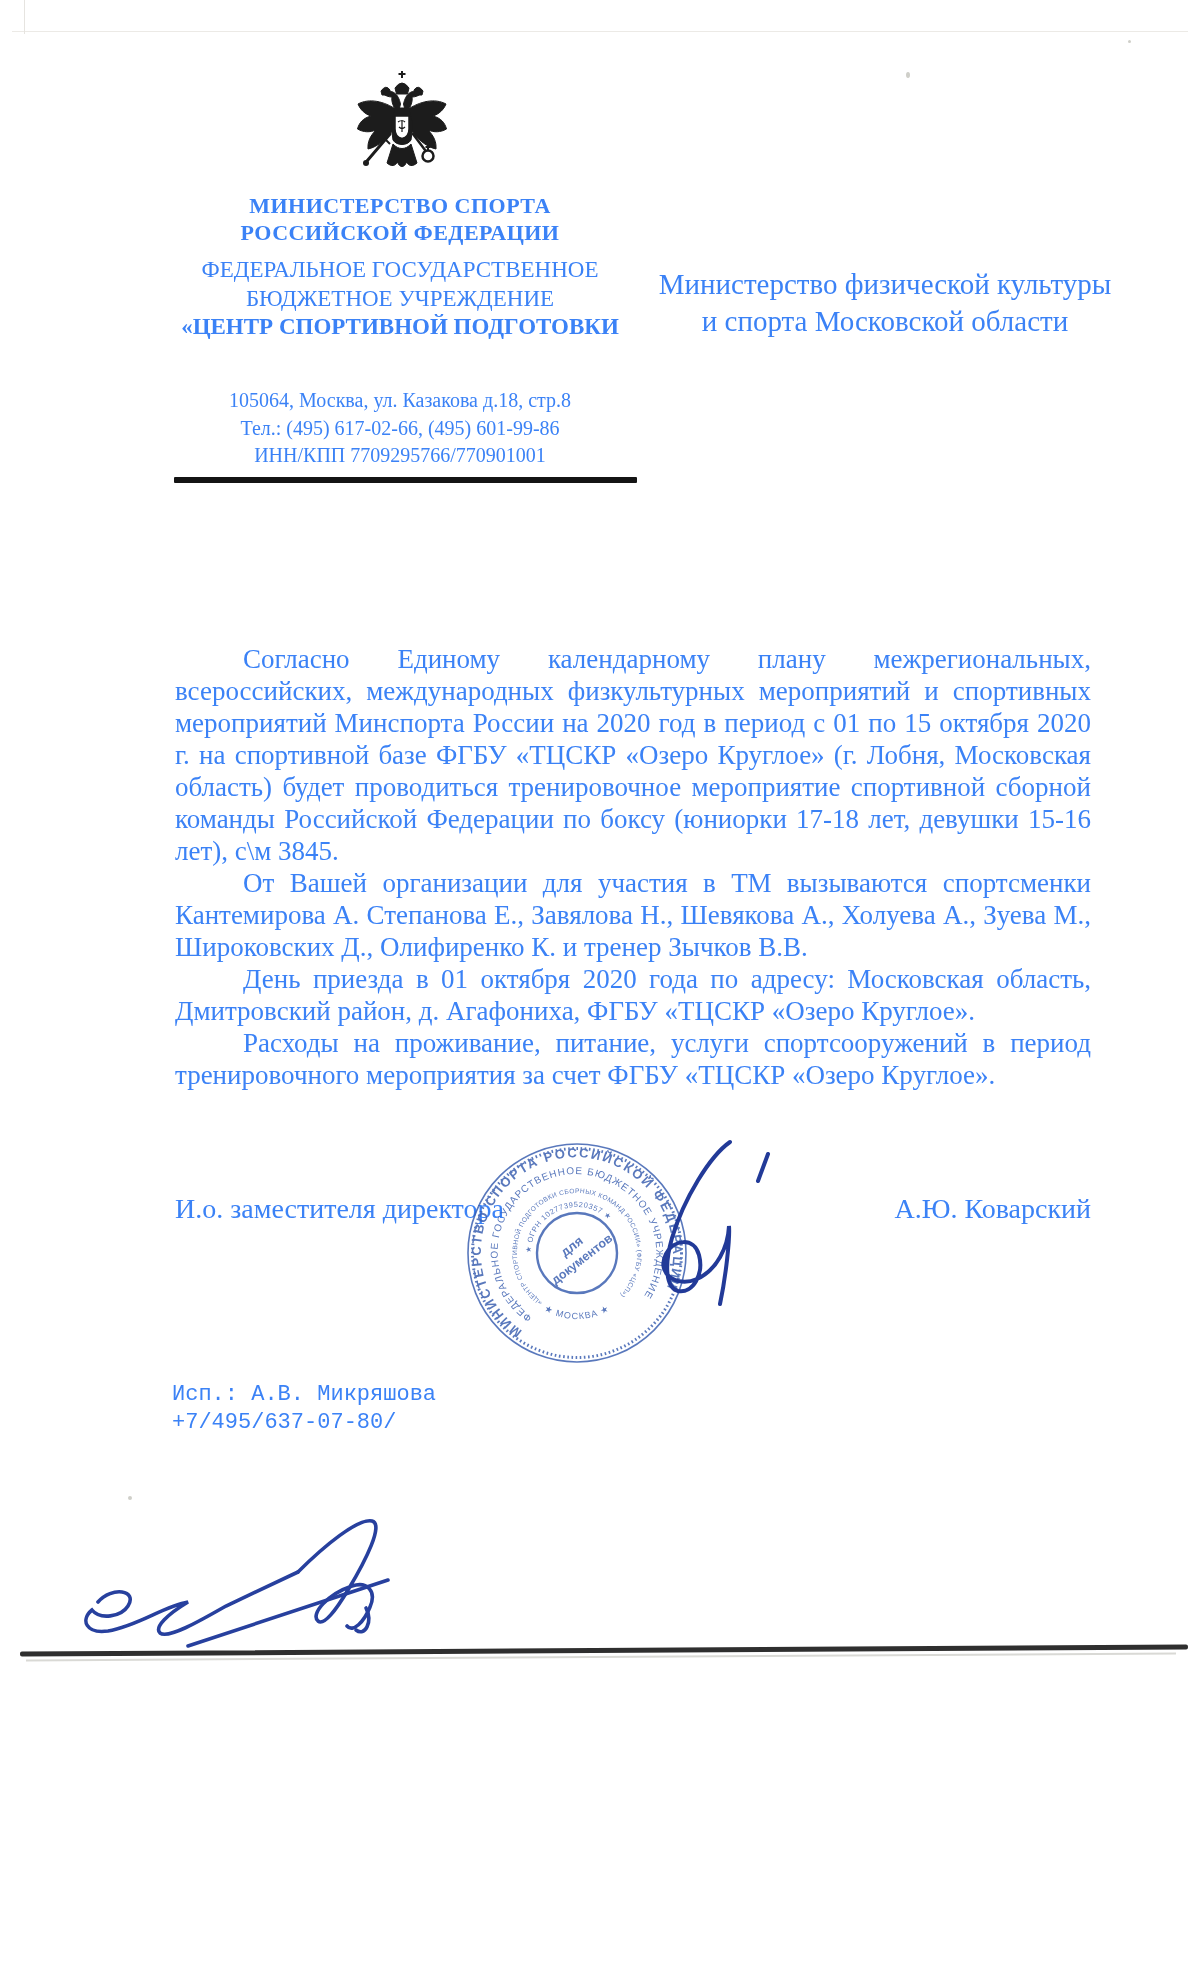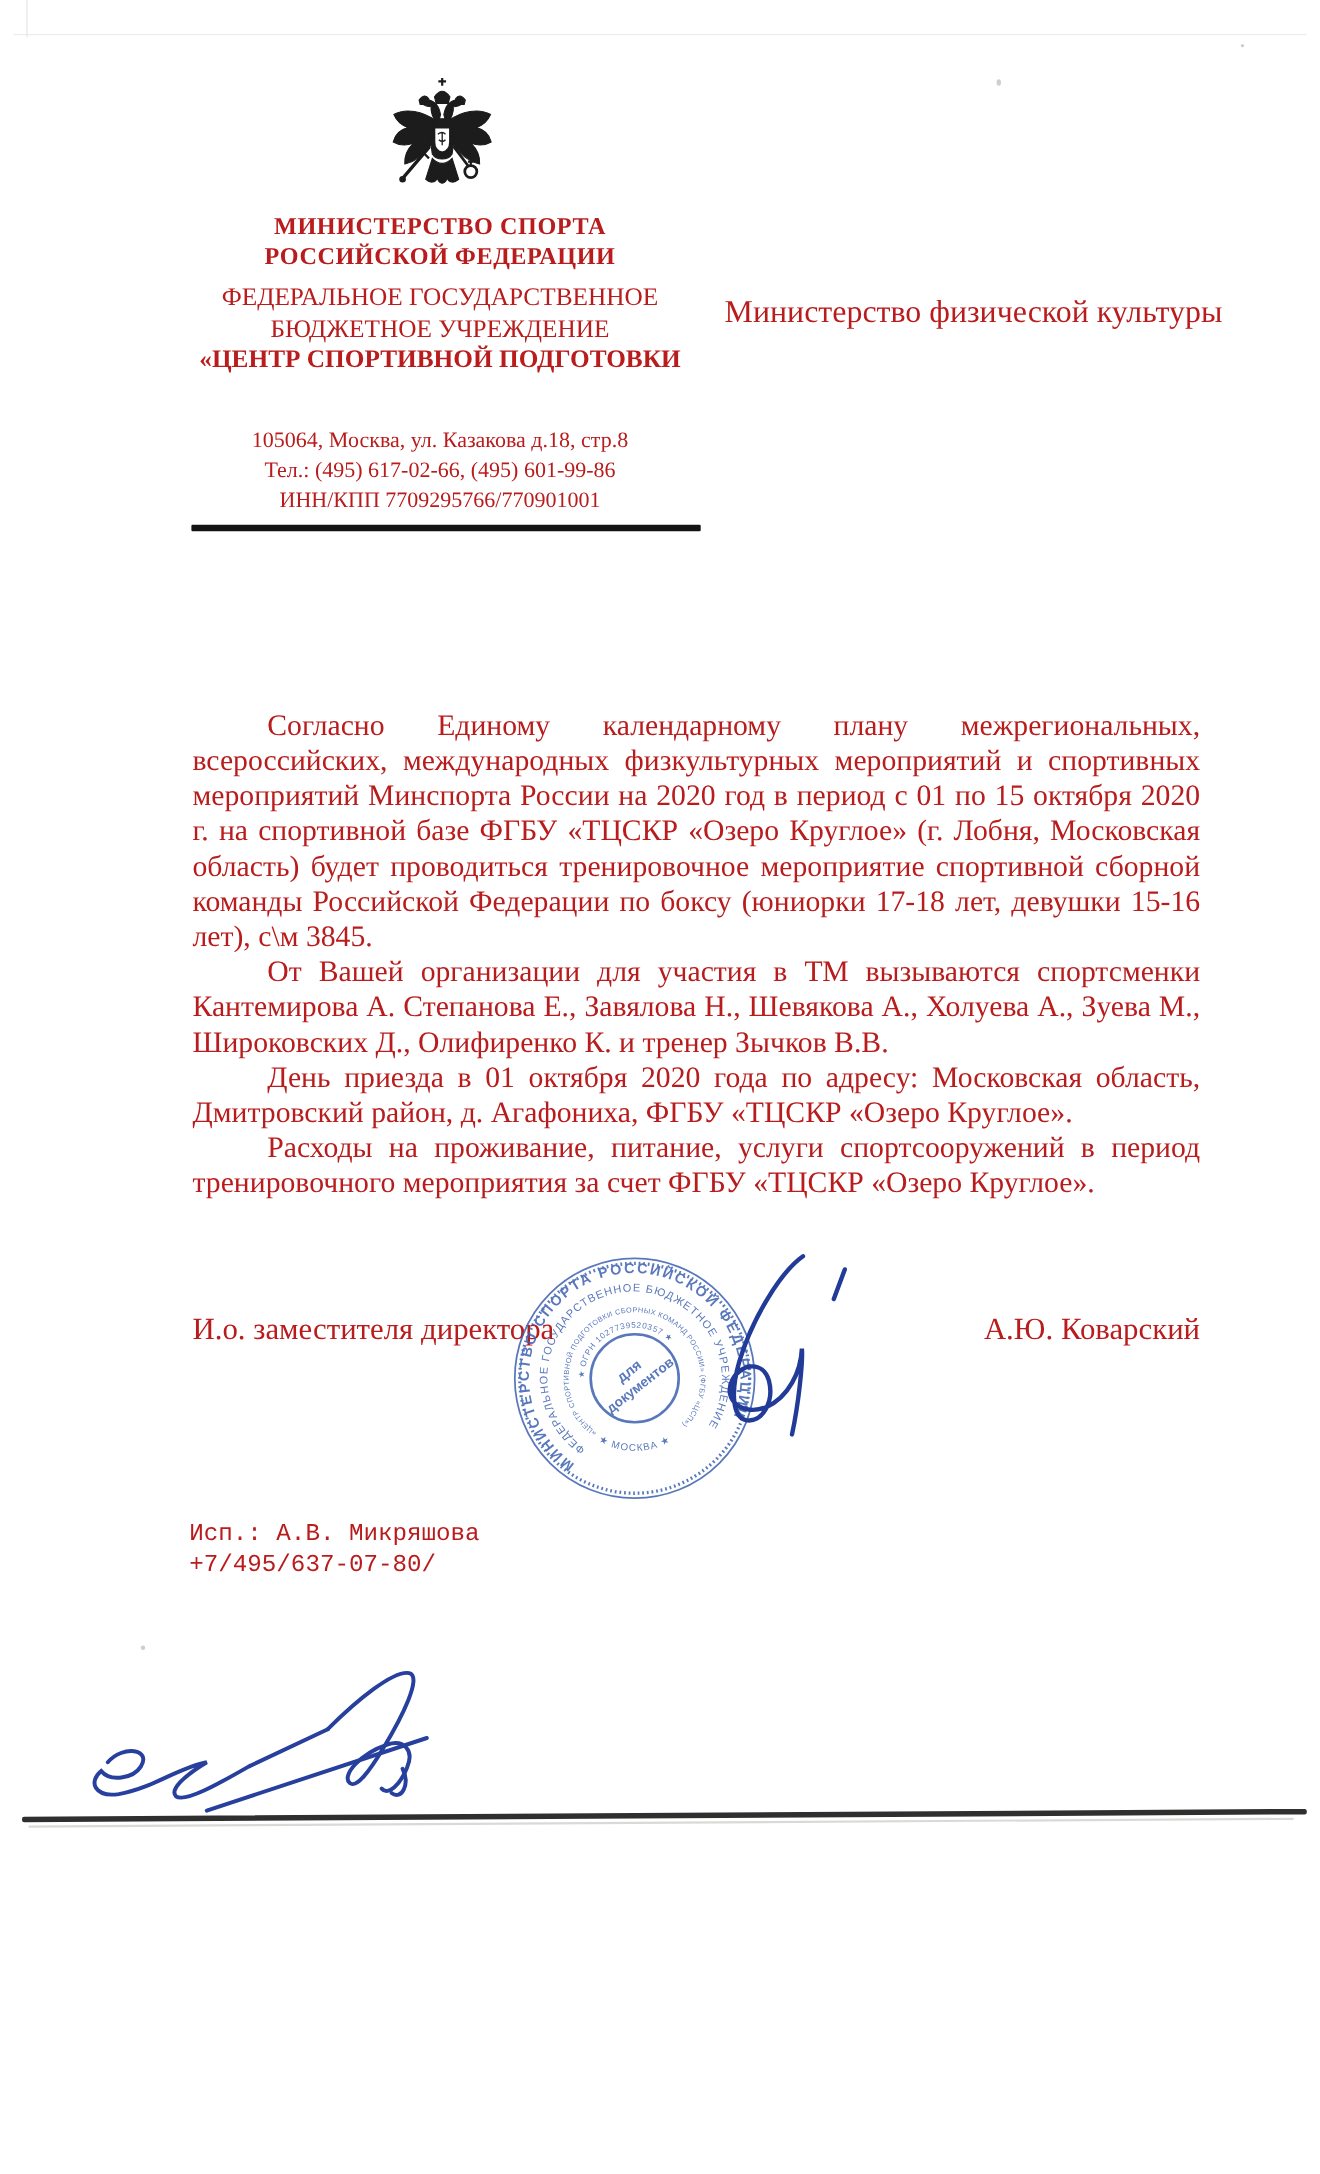--- a/index.html
+++ b/index.html
@@ -1,17 +1,17 @@
 <!DOCTYPE html>
 <html><head>
 <meta charset="utf-8">
 <style>
   html,body{margin:0;padding:0;background:#ffffff;}
   .page{position:relative;width:1200px;height:1976px;background:#ffffff;overflow:hidden;
-        font-family:"Liberation Serif", serif;color:#b91c1c;}
+        font-family:"Liberation Serif", serif;color:#3b82f6;}
   .abs{position:absolute;}
   .ctr{text-align:center;}
   
   .scan-top-line{left:12px;top:31px;width:1176px;height:1px;background:#eceae6;}
   .scan-left-tick{left:24px;top:0;width:1px;height:34px;background:#e6e4e0;}
   .speck{background:#cfcfc9;border-radius:50%;}
   
   .ministry{left:140px;top:192px;width:520px;font-weight:bold;font-size:22px;line-height:27px;letter-spacing:.5px;}
   .orgname{left:120px;top:256px;width:560px;font-size:23px;line-height:28.5px;}
   .orgname .b{font-weight:bold;}
@@ -93,20 +93,21 @@
   </div>
 
   <div class="abs addr ctr">
     <div>105064, Москва, ул. Казакова д.18, стр.8</div>
     <div>Тел.: (495) 617-02-66, (495) 601-99-86</div>
     <div>ИНН/КПП 7709295766/770901001</div>
   </div>
 
   <div class="abs recipient ctr">
     <div>Министерство физической культуры</div>
+    <div>и спорта Московской области</div>
   </div>
 
   <div class="abs rule"></div>
 
 
   <div class="abs body-text">
     <p>Согласно Единому календарному плану межрегиональных, всероссийских, международных физкультурных мероприятий и спортивных мероприятий Минспорта России на 2020 год в период с 01 по 15 октября 2020 г. на спортивной базе ФГБУ «ТЦСКР «Озеро Круглое» (г. Лобня, Московская область) будет проводиться тренировочное мероприятие спортивной сборной команды Российской Федерации по боксу (юниорки 17-18 лет, девушки 15-16 лет), с\м 3845.</p>
     <p>От Вашей организации для участия в ТМ вызываются спортсменки Кантемирова А. Степанова Е., Завялова Н., Шевякова А., Холуева А., Зуева М., Широковских Д., Олифиренко К. и тренер Зычков В.В.</p>
     <p>День приезда в 01 октября 2020 года по адресу: Московская область, Дмитровский район, д. Агафониха, ФГБУ «ТЦСКР «Озеро Круглое».</p>
     <p>Расходы на проживание, питание, услуги спортсооружений в период тренировочного мероприятия за счет ФГБУ «ТЦСКР «Озеро Круглое».</p>

